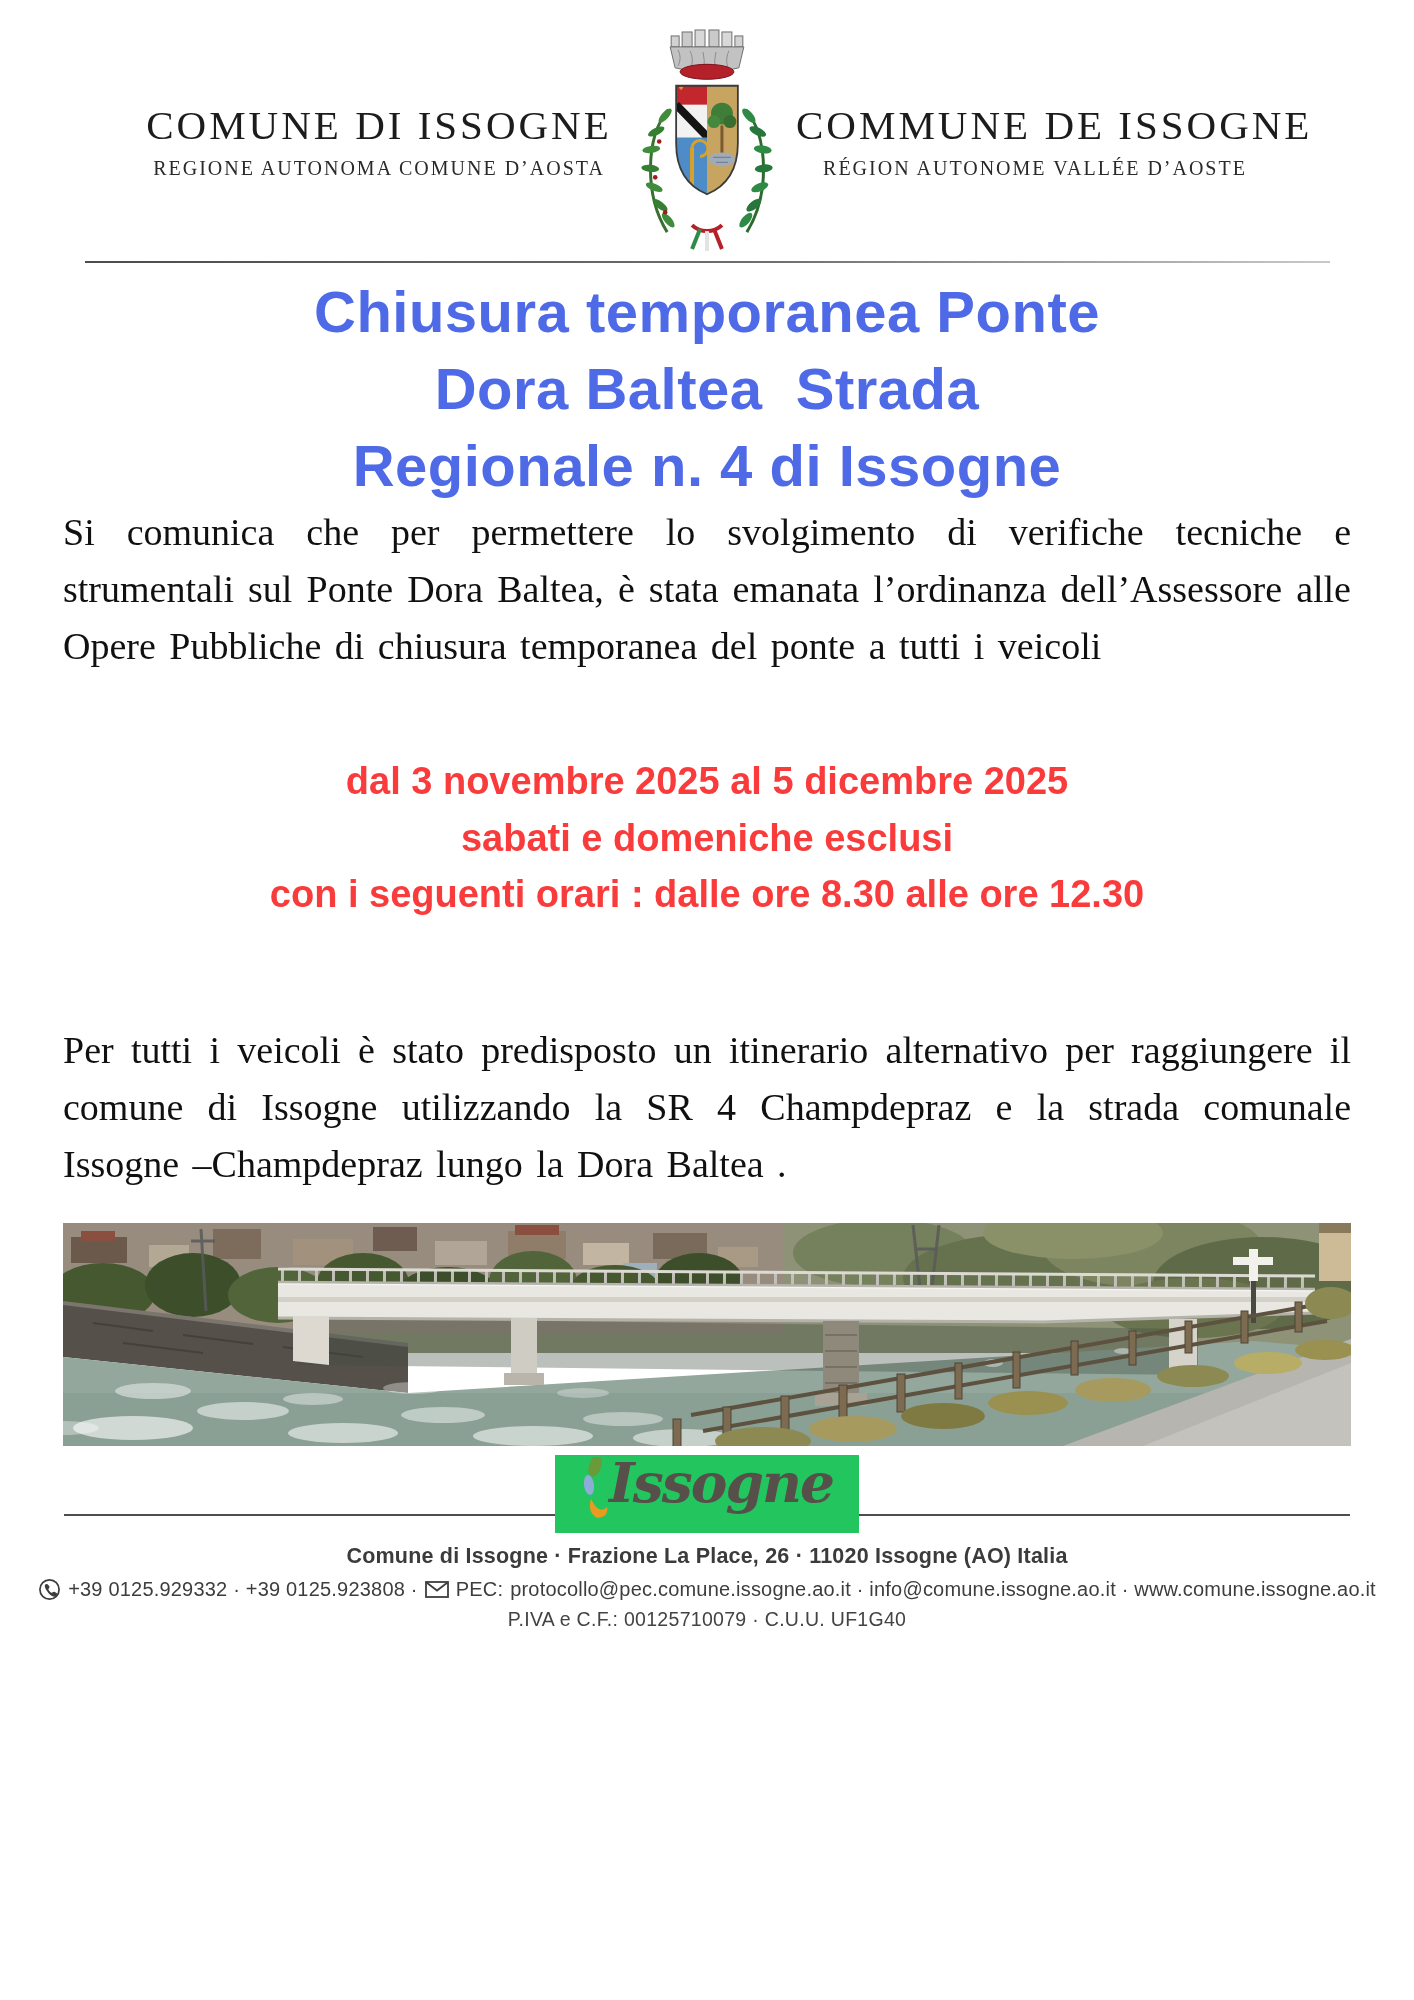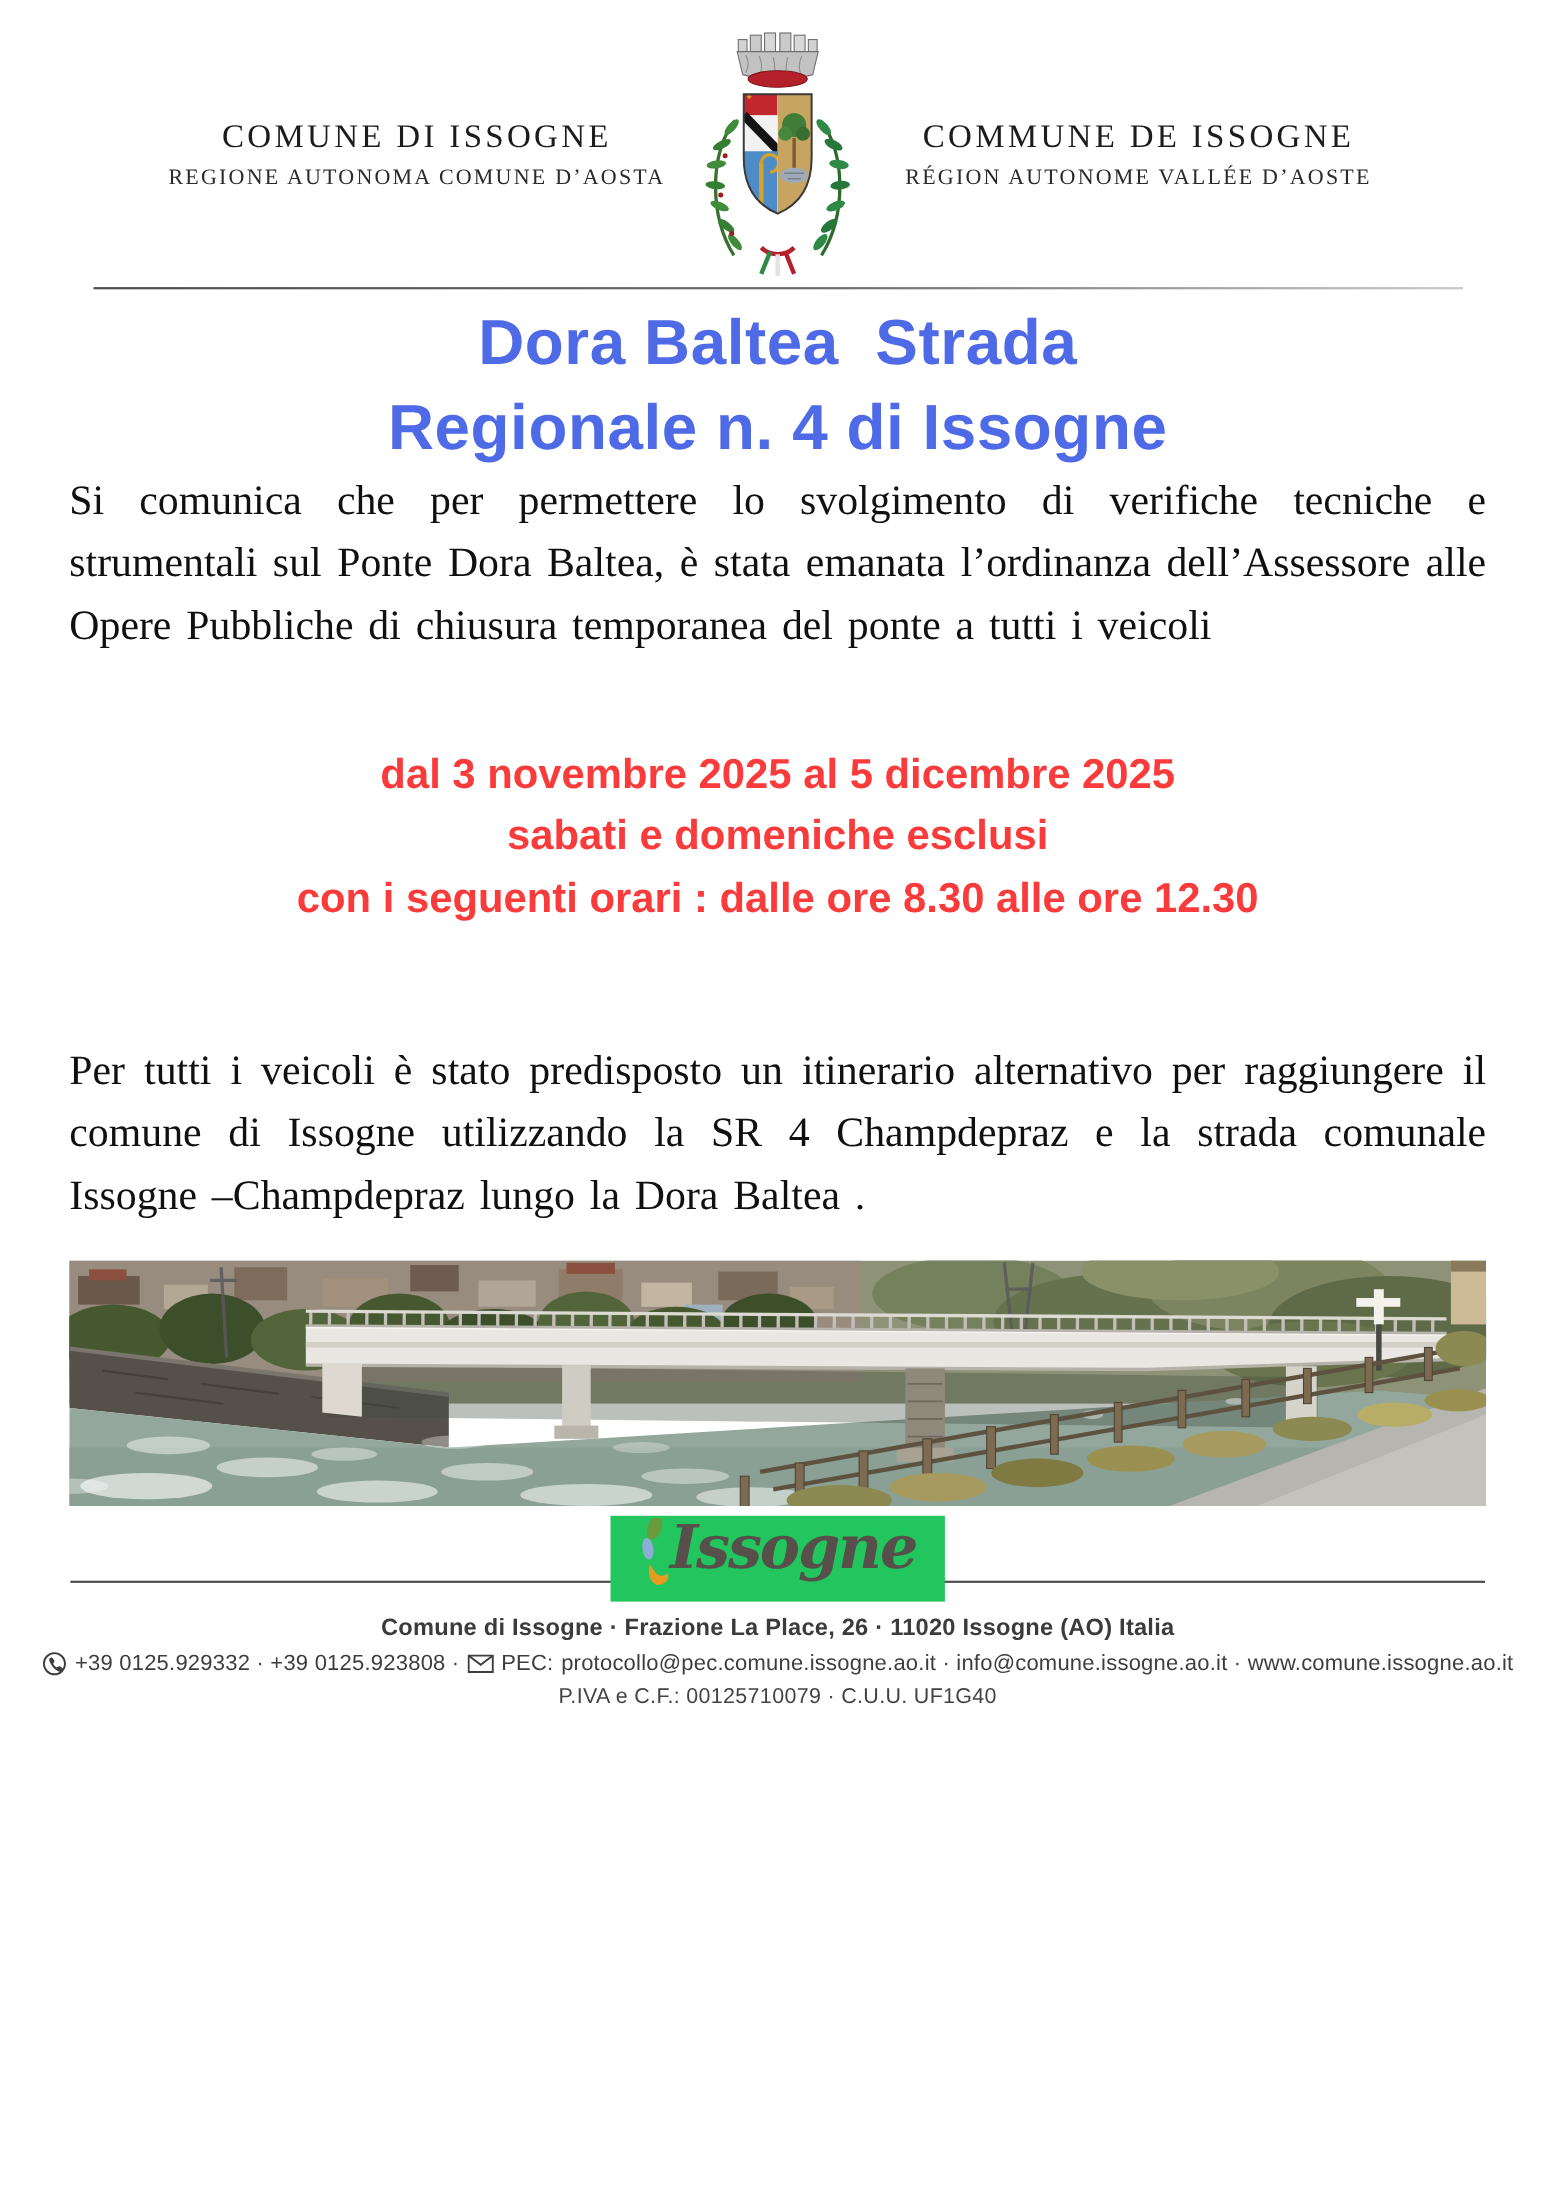--- a/index.html
+++ b/index.html
@@ -13,21 +13,21 @@
     color:#151515;
   }
   
   .header{
     display:flex;align-items:center;justify-content:center;
     gap:14px;padding-top:26px;
   }
   .header-block{width:478px;text-align:center;}
   .header-title{
     font-family:"Liberation Serif", serif;
-    font-size:30px;letter-spacing:3px;color:#1c1c1c;font-weight:500;
+    font-size:41px;letter-spacing:3px;color:#1c1c1c;font-weight:500;
     white-space:nowrap;
   }
   .header-subtitle{
     font-family:"Liberation Serif", serif;
     font-size:20px;letter-spacing:2px;color:#2a2a2a;margin-top:8px;
     white-space:nowrap;
   }
   .crest{width:150px;height:229px;flex:0 0 auto;}
   .divider{
     height:2px;margin:6px 84px 0 85px;
@@ -182,20 +182,21 @@
 
     <div class="header-block">
       <div class="header-title">COMMUNE DE ISSOGNE</div>
       <div class="header-subtitle">RÉGION AUTONOME VALLÉE D’AOSTE</div>
     </div>
   </div>
 
   <div class="divider"></div>
 
   <div class="notice-title" style="color:#4f6ae6;">
+    <div>Chiusura temporanea Ponte</div>
     <div>Dora Baltea  Strada</div>
     <div>Regionale n. 4 di Issogne</div>
   </div>
 
   <p class="body-par par-1">Si comunica che per permettere lo svolgimento di verifiche tecniche e strumentali sul Ponte Dora Baltea, è stata emanata l’ordinanza dell’Assessore alle Opere Pubbliche di chiusura temporanea  del ponte a tutti i veicoli</p>
 
   <div class="schedule" style="color:#f93b3b;">
     <div>dal 3 novembre 2025 al 5 dicembre 2025</div>
     <div>sabati e domeniche esclusi</div>
     <div>con i seguenti orari : dalle ore 8.30 alle ore 12.30</div>

